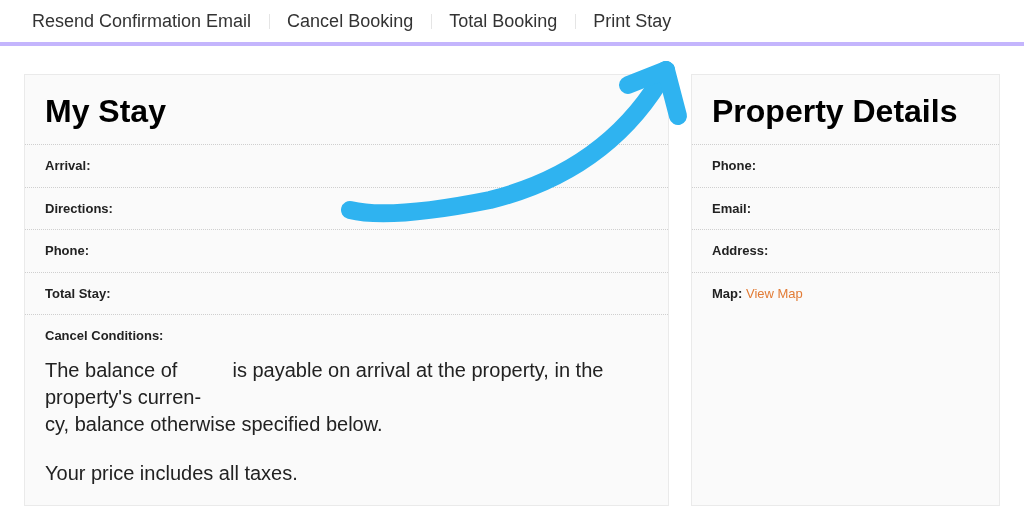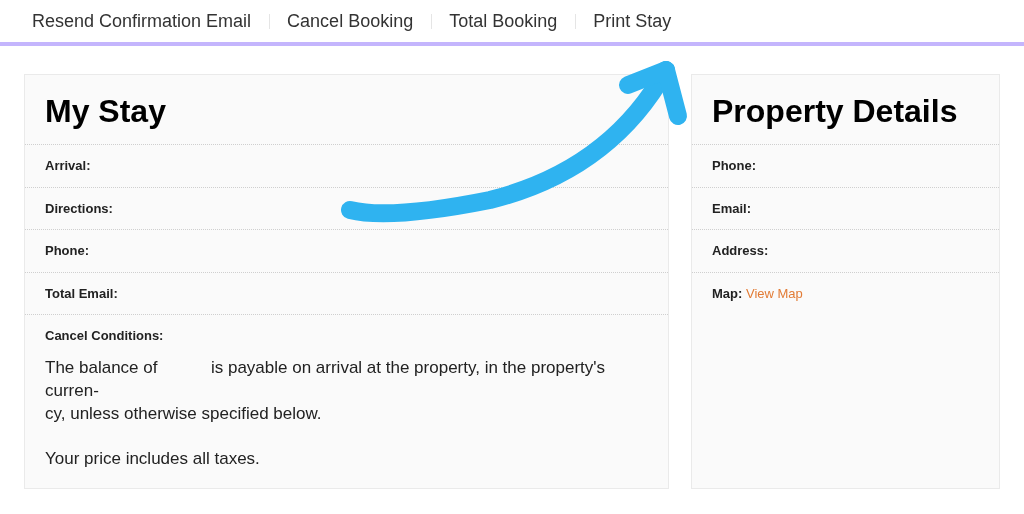--- a/index.html
+++ b/index.html
@@ -59,21 +59,21 @@
     .row {
       padding: 12px 20px;
       border-top: 1px dotted #cfcfcf;
       font-size: 13px;
       line-height: 1.35;
     }
     .row-label { font-weight: 700; color: #222; }
     .orange-link { color: #e27b35; cursor: pointer; text-decoration: none; }
     .block-text {
       padding: 4px 20px 18px;
-      font-size: 17px;
+      font-size: 20px;
       line-height: 1.35;
       color: #222;
     }
     
     .annotation {
       position: absolute;
       top: 30px;
       left: 330px;
       width: 380px;
       height: 210px;
@@ -104,33 +104,33 @@
       <span class="row-label">Directions:</span>
       <span></span>
     </div>
 
     <div class="row">
       <span class="row-label">Phone:</span>
       <span></span>
     </div>
 
     <div class="row">
-      <span class="row-label">Total Email:</span>
+      <span class="row-label">Total Stay:</span>
       <span></span>
     </div>
 
 
     <div class="row" style="border-bottom:none;">
       <span class="row-label">Cancel Conditions:</span>
     </div>
     <div class="block-text" style="padding-top:0;">
       <span>The balance of</span>
       <span style="display:inline-block;width:44px;"></span>
       <span>is payable on arrival at the property, in the property's curren-</span><br>
-      <span>cy, unless otherwise specified below.</span>
+      <span>cy, balance otherwise specified below.</span>
     </div>
     <div class="block-text">Your price includes all taxes.</div>
   </div>
 
   <div class="panel panel-right">
     <div class="panel-title">Property Details</div>
 
     <div class="row">
       <span class="row-label">Phone:</span>
       <span></span>

